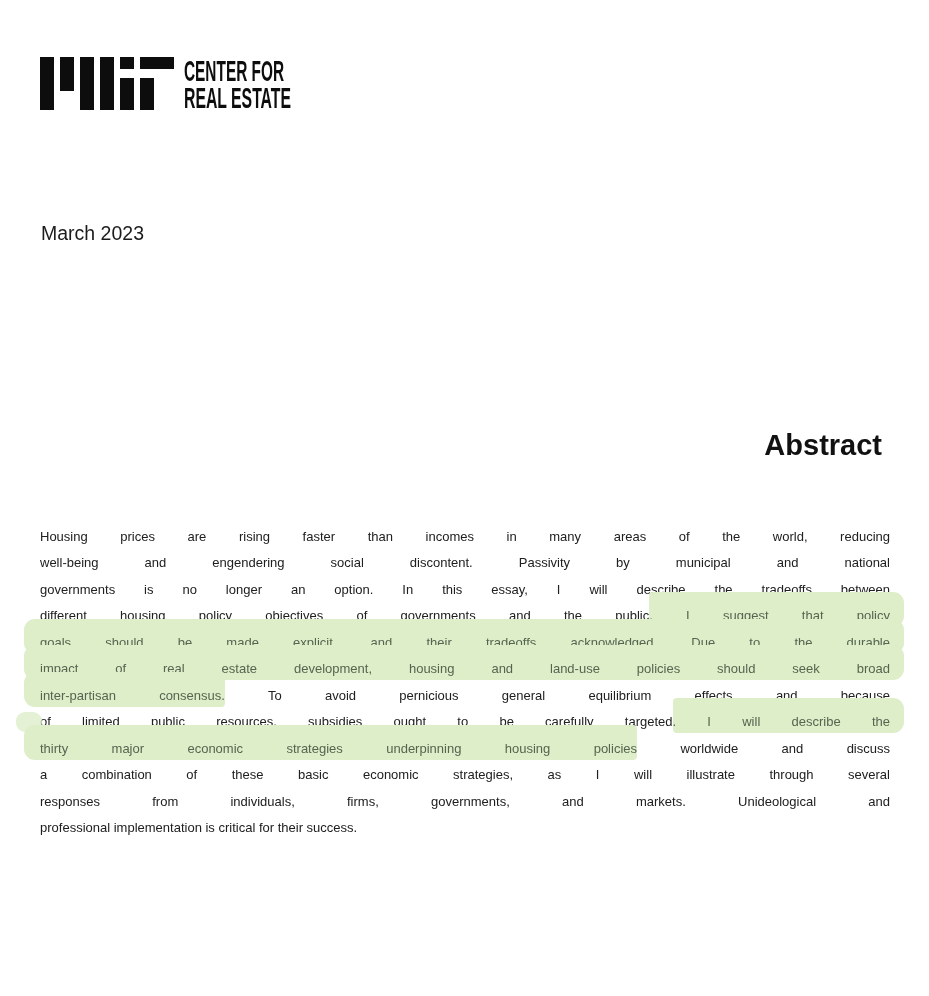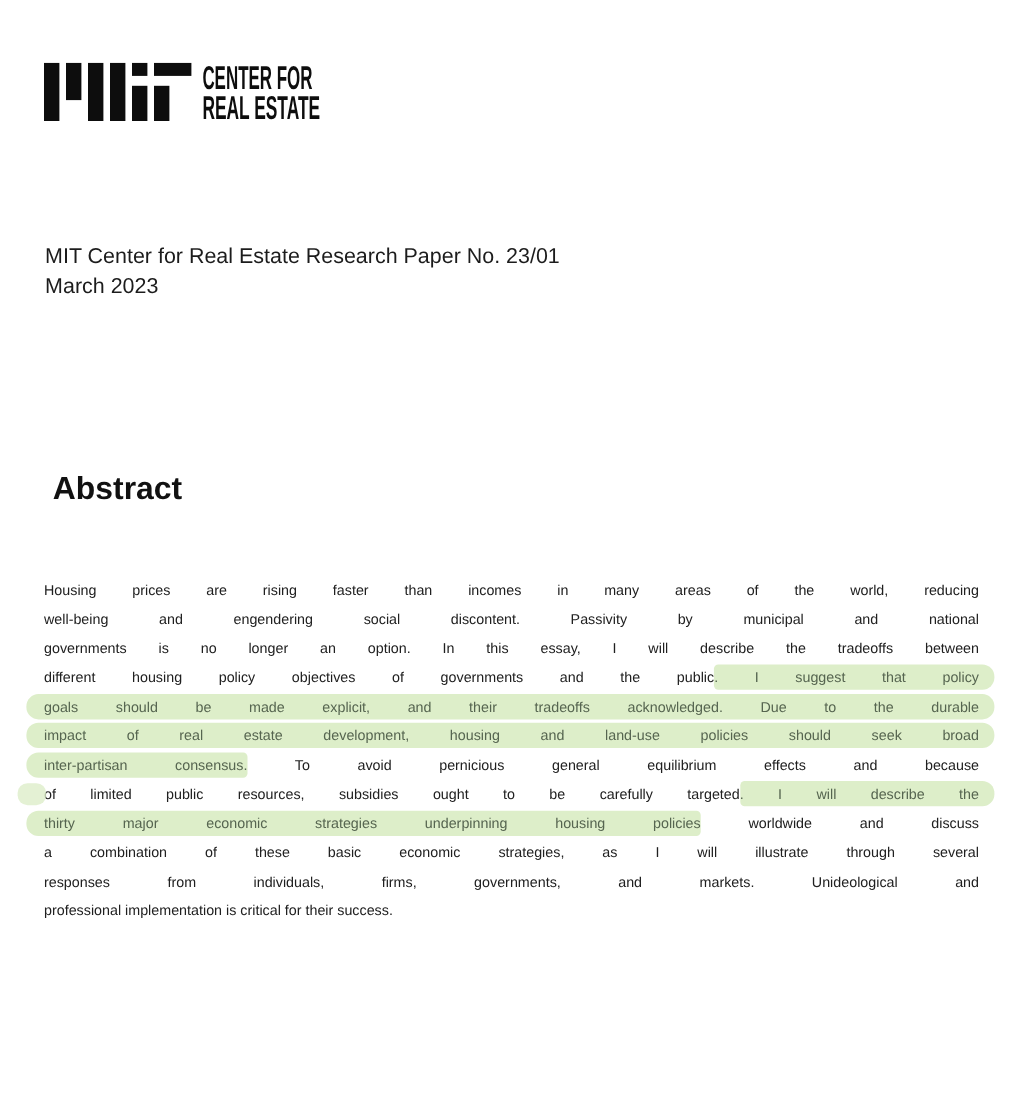--- a/index.html
+++ b/index.html
@@ -26,43 +26,43 @@
 
   
   .title-block {
     position: absolute; left: 41px; top: 220px;
     font-size: 19.5px; line-height: 26.5px;
     color: #1c1c1c;
   }
 
   
   .abstract-heading {
-    position: absolute; left: 48px; top: 429px; width: 850px;
-    text-align: left;
+    position: absolute; left: 32px; top: 429px; width: 850px;
+    text-align: right;
     font-size: 29px; font-weight: 700; color: #111;
   }
 
   
   .abstract-body {
     position: absolute; left: 40px; top: 524px; width: 850px;
     font-size: 13px; line-height: 26.45px;
     color: #202020;
   }
   .abs-line {
     position: relative;
     text-align: justify;
     text-align-last: justify;
   }
   .abs-line.last { text-align-last: left; }
 
   
   .hl {
     background: var(--hl, #ddeec9);
     color: var(--hl-text, #566550);
-    padding-top: 4px; padding-bottom: 4px;
+    padding-top: 16px; padding-bottom: 4px;
     border-radius: 4px;
   }
   .hl.xl {
     padding-left: 16px; margin-left: -16px;
     border-top-left-radius: 11px; border-bottom-left-radius: 11px;
   }
   .hl.xr {
     padding-right: 14px; margin-right: -14px;
     border-top-right-radius: 11px; border-bottom-right-radius: 11px;
   }
@@ -92,21 +92,20 @@
         <rect x="80" y="21" width="14" height="32"></rect>
         <rect x="100" y="0" width="34" height="12"></rect>
         <rect x="100" y="21" width="14" height="32"></rect>
       </g>
       <text x="144" y="24" font-size="30" textLength="100" lengthAdjust="spacingAndGlyphs">CENTER FOR</text>
       <text x="144" y="51" font-size="30" textLength="107" lengthAdjust="spacingAndGlyphs">REAL ESTATE</text>
     </svg>
   </div>
 
   <div class="title-block">
-    <div>MIT Center for Real Estate Research Paper No. 23/01</div>
     <div>March 2023</div>
   </div>
 
   <div class="abstract-heading">Abstract</div>
 
   <div class="abstract-body">
       <div class="abs-line"><span>Housing prices are rising faster than incomes in many areas of the world, reducing</span></div>
       <div class="abs-line"><span>well-being and engendering social discontent. Passivity by municipal and national</span></div>
       <div class="abs-line"><span>governments is no longer an option. In this essay, I will describe the tradeoffs between</span></div>
       <div class="abs-line"><span>different housing policy objectives of governments and the public</span><span class="hl xr">. I suggest that policy</span></div>

